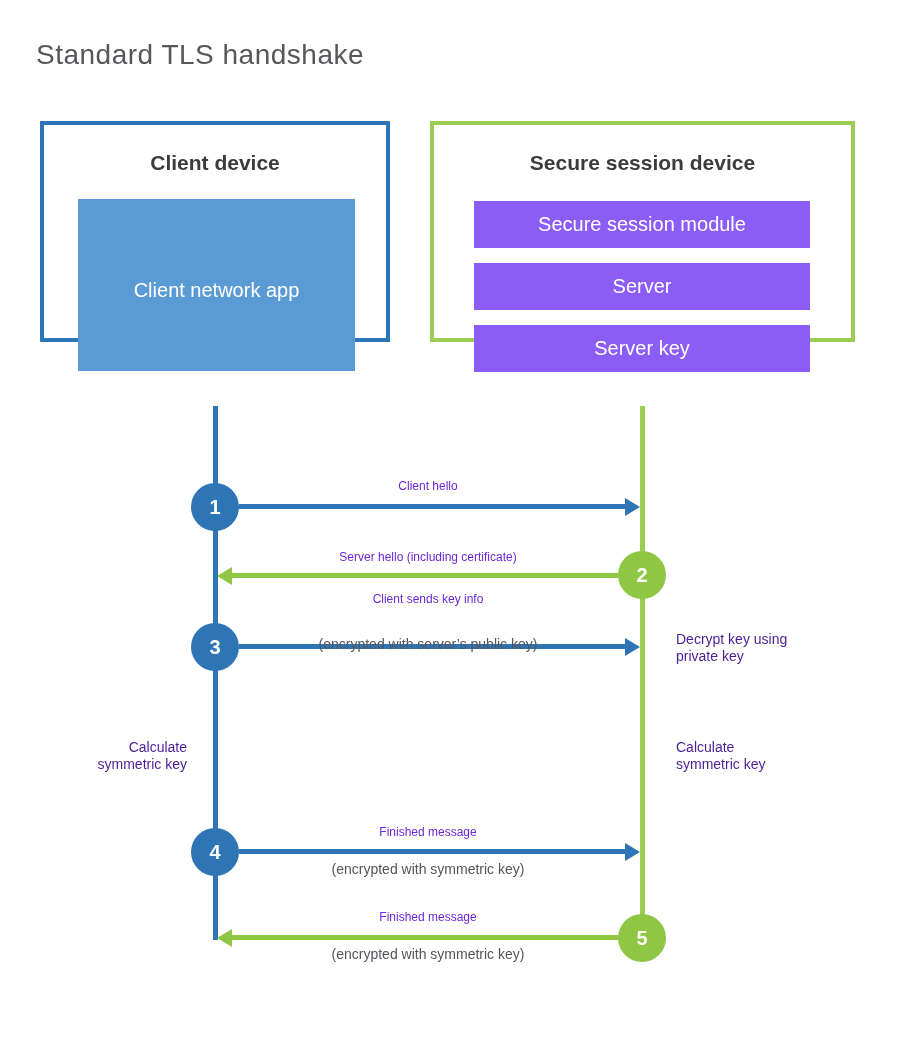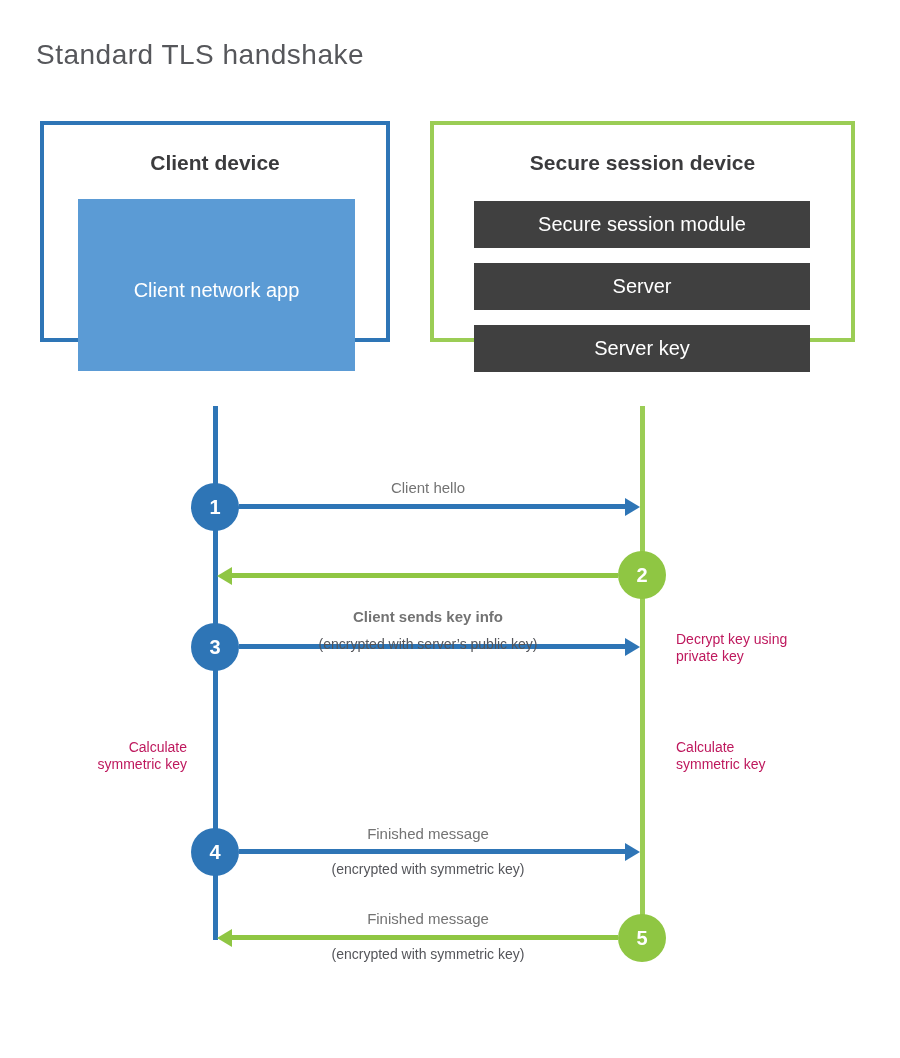--- a/index.html
+++ b/index.html
@@ -54,21 +54,21 @@
     align-items: center;
     justify-content: center;
     text-align: center;
   }
   .client-app span { display: inline-block; max-width: 180px; line-height: 1.3; margin-top: 10px; }
   .module-bar {
     position: absolute;
     left: 40px;
     width: 336px;
     height: 47px;
-    background: #404040;
+    background: #8b5cf6;
     color: #ffffff;
     font-size: 20px;
     display: flex;
     align-items: center;
     justify-content: center;
   }
   .module-1 { top: 76px; }
   .module-2 { top: 138px; }
   .module-3 { top: 200px; }
   
@@ -108,41 +108,41 @@
   .a2 { top: 573px; } .h2 { left: 217px; top: 567px; }
   .a3 { top: 644px; } .h3 { left: 625px; top: 638px; }
   .a4 { top: 849px; } .h4 { left: 625px; top: 843px; }
   .a5 { top: 935px; } .h5 { left: 217px; top: 929px; }
   
   .msg-label {
     position: absolute;
     left: 178px;
     width: 500px;
     text-align: center;
-    font-size: 15px;
-    color: #737373;
+    font-size: 12px;
+    color: #6d28d9;
   }
   .msg-sub {
     position: absolute;
     left: 178px;
     width: 500px;
     text-align: center;
     font-size: 14px;
     color: #54555a;
   }
   .l1 { top: 479px; }
   .l2 { top: 550px; }
-  .l3 { top: 608px; font-weight: bold; } .s3 { top: 636px; }
+  .l3 { top: 592px; } .s3 { top: 636px; }
   .l4 { top: 825px; } .s4 { top: 861px; }
   .l5 { top: 910px; } .s5 { top: 946px; }
   
   .side-note {
     position: absolute;
     font-size: 14px;
-    color: #be185d;
+    color: #4c1d95;
     line-height: 1.22;
   }
   .note-client-calc { left: 67px; width: 120px; top: 739px; text-align: right; }
   .note-server-decrypt { left: 676px; width: 135px; top: 631px; text-align: left; }
   .note-server-calc { left: 676px; width: 120px; top: 739px; text-align: left; }
 </style>
 </head>
 <body>
 
 <div class="canvas">
@@ -166,20 +166,21 @@
   <div class="lifeline lifeline-client"></div>
   <div class="lifeline lifeline-server"></div>
 
   <div class="msg-label l1">Client hello</div>
   <div class="arrow-line blue line-right a1"></div>
   <div class="arrow-head head-right h1"></div>
   <div class="step-circle circle-blue circle-1">
     <span>1</span>
   </div>
 
+  <div class="msg-label l2">Server hello (including certificate)</div>
   <div class="arrow-line green line-left a2"></div>
   <div class="arrow-head head-left h2"></div>
   <div class="step-circle circle-green circle-2">
     <span>2</span>
   </div>
 
   <div class="msg-label l3">Client sends key info</div>
   <div class="arrow-line blue line-right a3"></div>
   <div class="arrow-head head-right h3"></div>
   <div class="msg-sub s3">(encrypted with server’s public key)</div>

